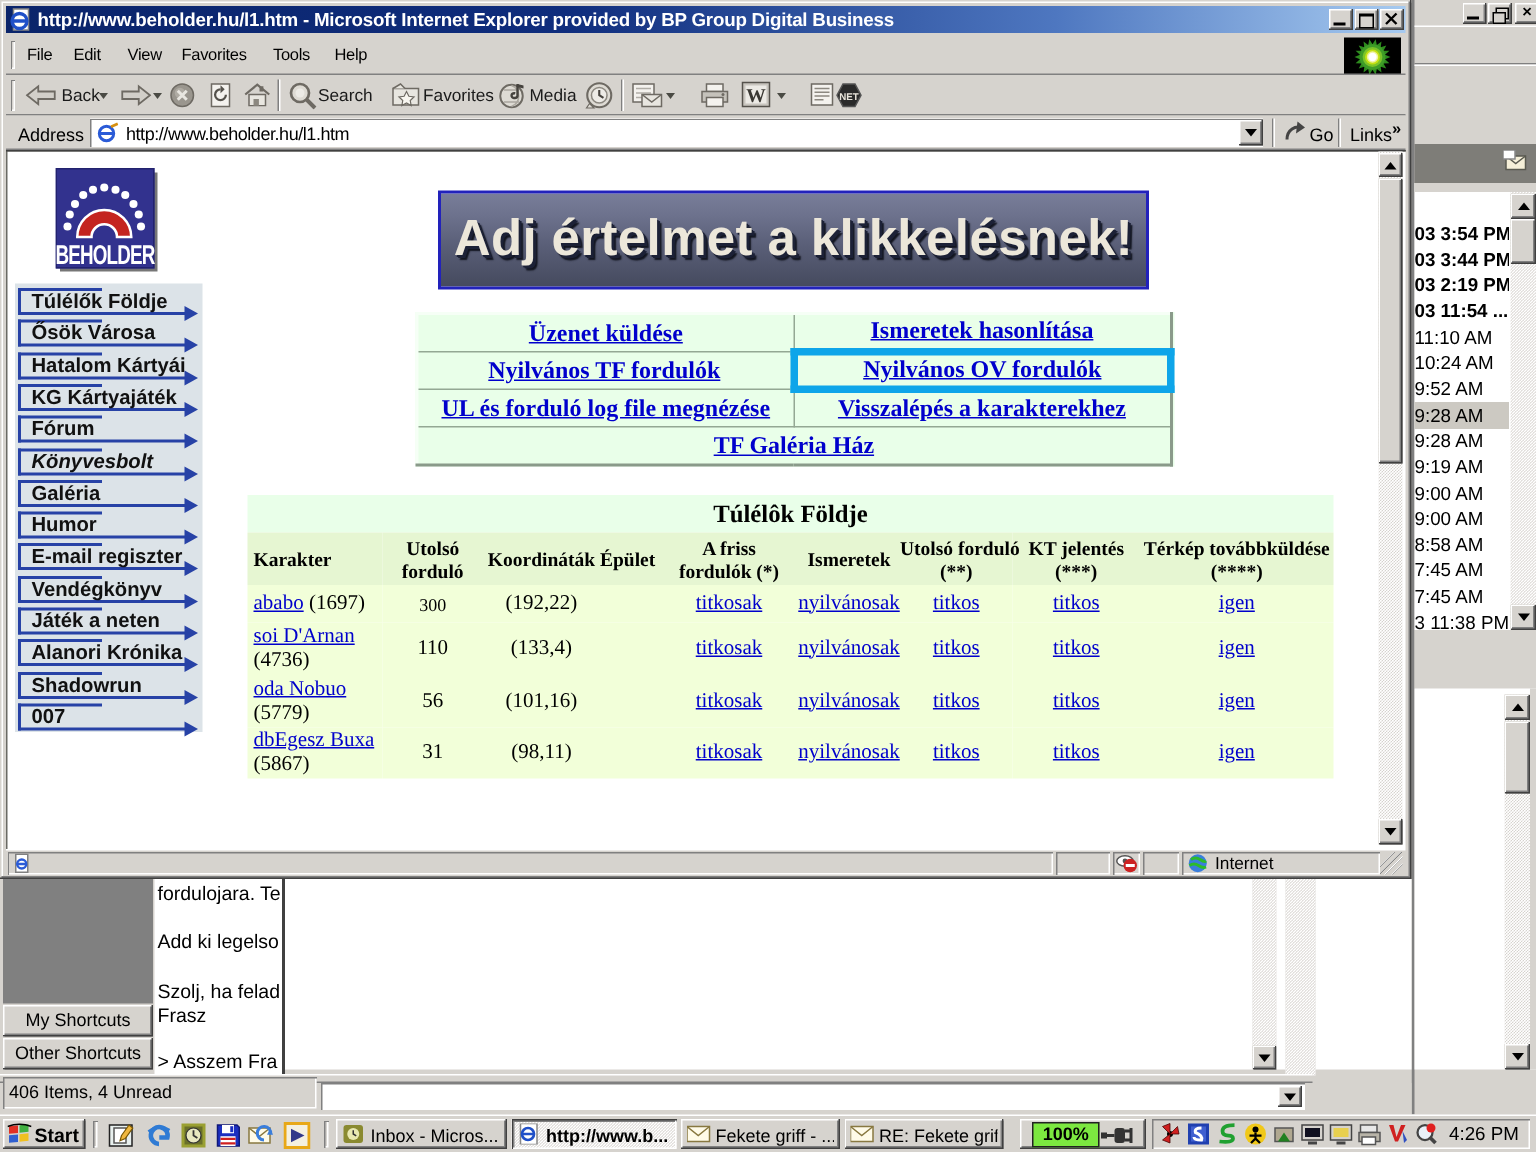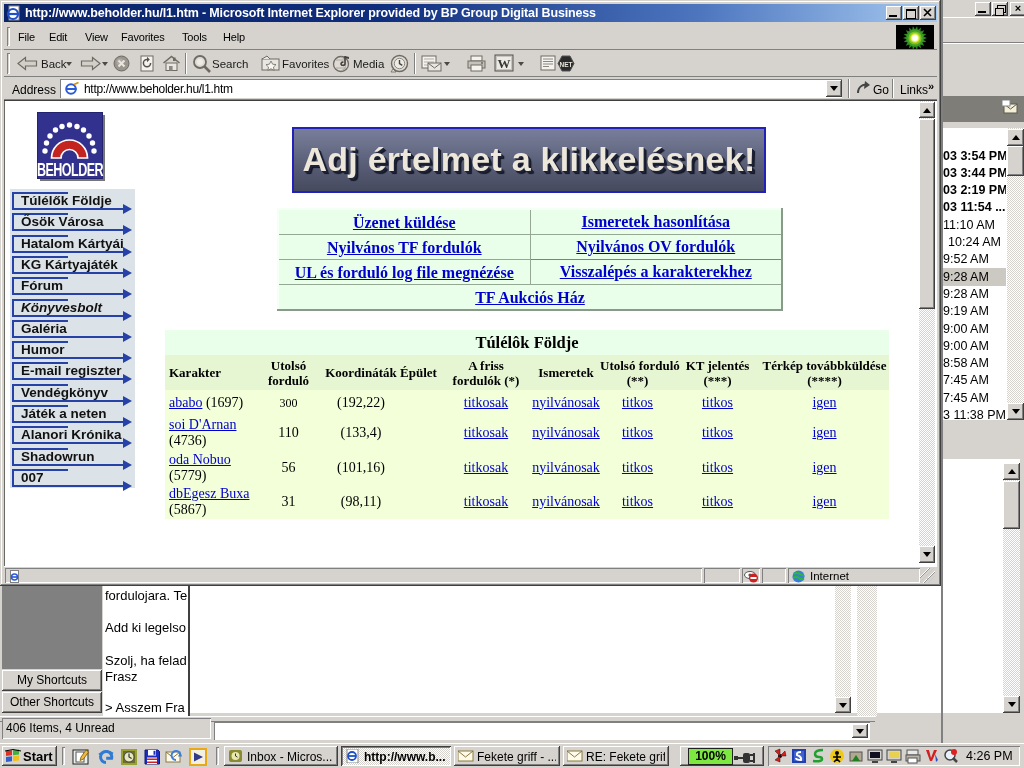--- a/index.html
+++ b/index.html
@@ -52,21 +52,21 @@
 
   <div class="abs" style="left:2px;top:122px;width:81px;height:298px;background:#fff;"></div>
   <div class="abs" style="left:2px;top:122px;width:81px;height:6px;background:#d6d3ce;"></div>
 
   <div id="times">
       <div style="position:absolute;left:2px;top:146.5px;width:63px;height:18px;font-size:12.5px;line-height:18px;white-space:nowrap;overflow:hidden;font-weight:bold;">03 3:54 PM</div>
       <div style="position:absolute;left:2px;top:163.8px;width:63px;height:18px;font-size:12.5px;line-height:18px;white-space:nowrap;overflow:hidden;font-weight:bold;">03 3:44 PM</div>
       <div style="position:absolute;left:2px;top:181.1px;width:63px;height:18px;font-size:12.5px;line-height:18px;white-space:nowrap;overflow:hidden;font-weight:bold;">03 2:19 PM</div>
       <div style="position:absolute;left:2px;top:198.4px;width:63px;height:18px;font-size:12.5px;line-height:18px;white-space:nowrap;overflow:hidden;font-weight:bold;">03 11:54 ...</div>
       <div style="position:absolute;left:2px;top:215.7px;width:63px;height:18px;font-size:12.5px;line-height:18px;white-space:nowrap;overflow:hidden;">11:10 AM</div>
-      <div style="position:absolute;left:2px;top:233px;width:63px;height:18px;font-size:12.5px;line-height:18px;white-space:nowrap;overflow:hidden;text-align:center;">10:24 AM</div>
+      <div style="position:absolute;left:2px;top:233px;width:63px;height:18px;font-size:12.5px;line-height:18px;white-space:nowrap;overflow:hidden;">10:24 AM</div>
       <div style="position:absolute;left:2px;top:250.3px;width:63px;height:18px;font-size:12.5px;line-height:18px;white-space:nowrap;overflow:hidden;">9:52 AM</div>
       <div style="position:absolute;left:2px;top:267.6px;width:63px;height:18px;font-size:12.5px;line-height:18px;white-space:nowrap;overflow:hidden;background:#ccc9c2;">9:28 AM</div>
       <div style="position:absolute;left:2px;top:284.9px;width:63px;height:18px;font-size:12.5px;line-height:18px;white-space:nowrap;overflow:hidden;">9:28 AM</div>
       <div style="position:absolute;left:2px;top:302.20000000000005px;width:63px;height:18px;font-size:12.5px;line-height:18px;white-space:nowrap;overflow:hidden;">9:19 AM</div>
       <div style="position:absolute;left:2px;top:319.5px;width:63px;height:18px;font-size:12.5px;line-height:18px;white-space:nowrap;overflow:hidden;">9:00 AM</div>
       <div style="position:absolute;left:2px;top:336.8px;width:63px;height:18px;font-size:12.5px;line-height:18px;white-space:nowrap;overflow:hidden;">9:00 AM</div>
       <div style="position:absolute;left:2px;top:354.1px;width:63px;height:18px;font-size:12.5px;line-height:18px;white-space:nowrap;overflow:hidden;">8:58 AM</div>
       <div style="position:absolute;left:2px;top:371.4px;width:63px;height:18px;font-size:12.5px;line-height:18px;white-space:nowrap;overflow:hidden;">7:45 AM</div>
       <div style="position:absolute;left:2px;top:388.70000000000005px;width:63px;height:18px;font-size:12.5px;line-height:18px;white-space:nowrap;overflow:hidden;">7:45 AM</div>
       <div style="position:absolute;left:2px;top:406px;width:63px;height:18px;font-size:12.5px;line-height:18px;white-space:nowrap;overflow:hidden;">3 11:38 PM</div>
@@ -446,28 +446,28 @@
       </div>
 
     <table class="abs serif" id="linktable" style="left:273px;top:108px;width:506px;border-collapse:collapse;background:#e9ffe9;border-top:2px solid #f6fff6;border-left:2px solid #f6fff6;border-bottom:2px solid #8a9a8a;border-right:2px solid #8a9a8a;">
       <tbody>
           <tr>
         <td style="border:1px solid #94a894;width:50%;height:22px;text-align:center;line-height:21px;"><a class="pl" style="font-weight:bold;font-size:16px;">Üzenet küldése</a></td>
         <td style="border:1px solid #94a894;text-align:center;"><a class="pl" style="font-weight:bold;font-size:16px;">Ismeretek hasonlítása</a></td>
       </tr>
       <tr>
         <td style="border:1px solid #94a894;height:22px;text-align:center;line-height:21px;"><a class="pl" style="font-weight:bold;font-size:16px;">Nyilvános TF fordulók</a></td>
-        <td style="border:1px solid #0ea5e9;text-align:center;font-family:Liberation Serif, serif;"><a class="pl" style="font-weight:bold;font-size:16px;">Nyilvános OV fordulók</a></td>
+        <td style="border:5px solid #0ea5e9;text-align:center;font-family:Liberation Serif, serif;"><a class="pl" style="font-weight:bold;font-size:16px;">Nyilvános OV fordulók</a></td>
       </tr>
       <tr>
         <td style="border:1px solid #94a894;height:22px;text-align:center;line-height:21px;"><a class="pl" style="font-weight:bold;font-size:16px;margin-top:40px;">UL és forduló log file megnézése</a></td>
         <td style="border:1px solid #94a894;text-align:center;"><a class="pl" style="font-weight:bold;font-size:16px;">Visszalépés a karakterekhez</a></td>
       </tr>
       <tr>
-        <td colspan="2" style="border:1px solid #94a894;height:22px;text-align:center;line-height:21px;"><a class="pl" style="font-weight:bold;font-size:16px;">TF Aukciós Ház</a></td>
+        <td colspan="2" style="border:1px solid #94a894;height:22px;text-align:center;line-height:21px;"><a class="pl" style="font-weight:bold;font-size:16px;">TF Galéria Ház</a></td>
       </tr>
     </tbody>
       </table>
 
     <div class="abs" id="datatable" style="left:161px;top:230px;width:724px;">
         <div class="serif" style="background:#e9ffe9;text-align:center;font-weight:bold;font-size:16.5px;height:25px;line-height:26px;">Túlélôk Földje</div>
         <table class="serif" style="border-collapse:collapse;table-layout:fixed;width:724px;">
           <colgroup>
             <col style="width:90px">
             <col style="width:67px">

